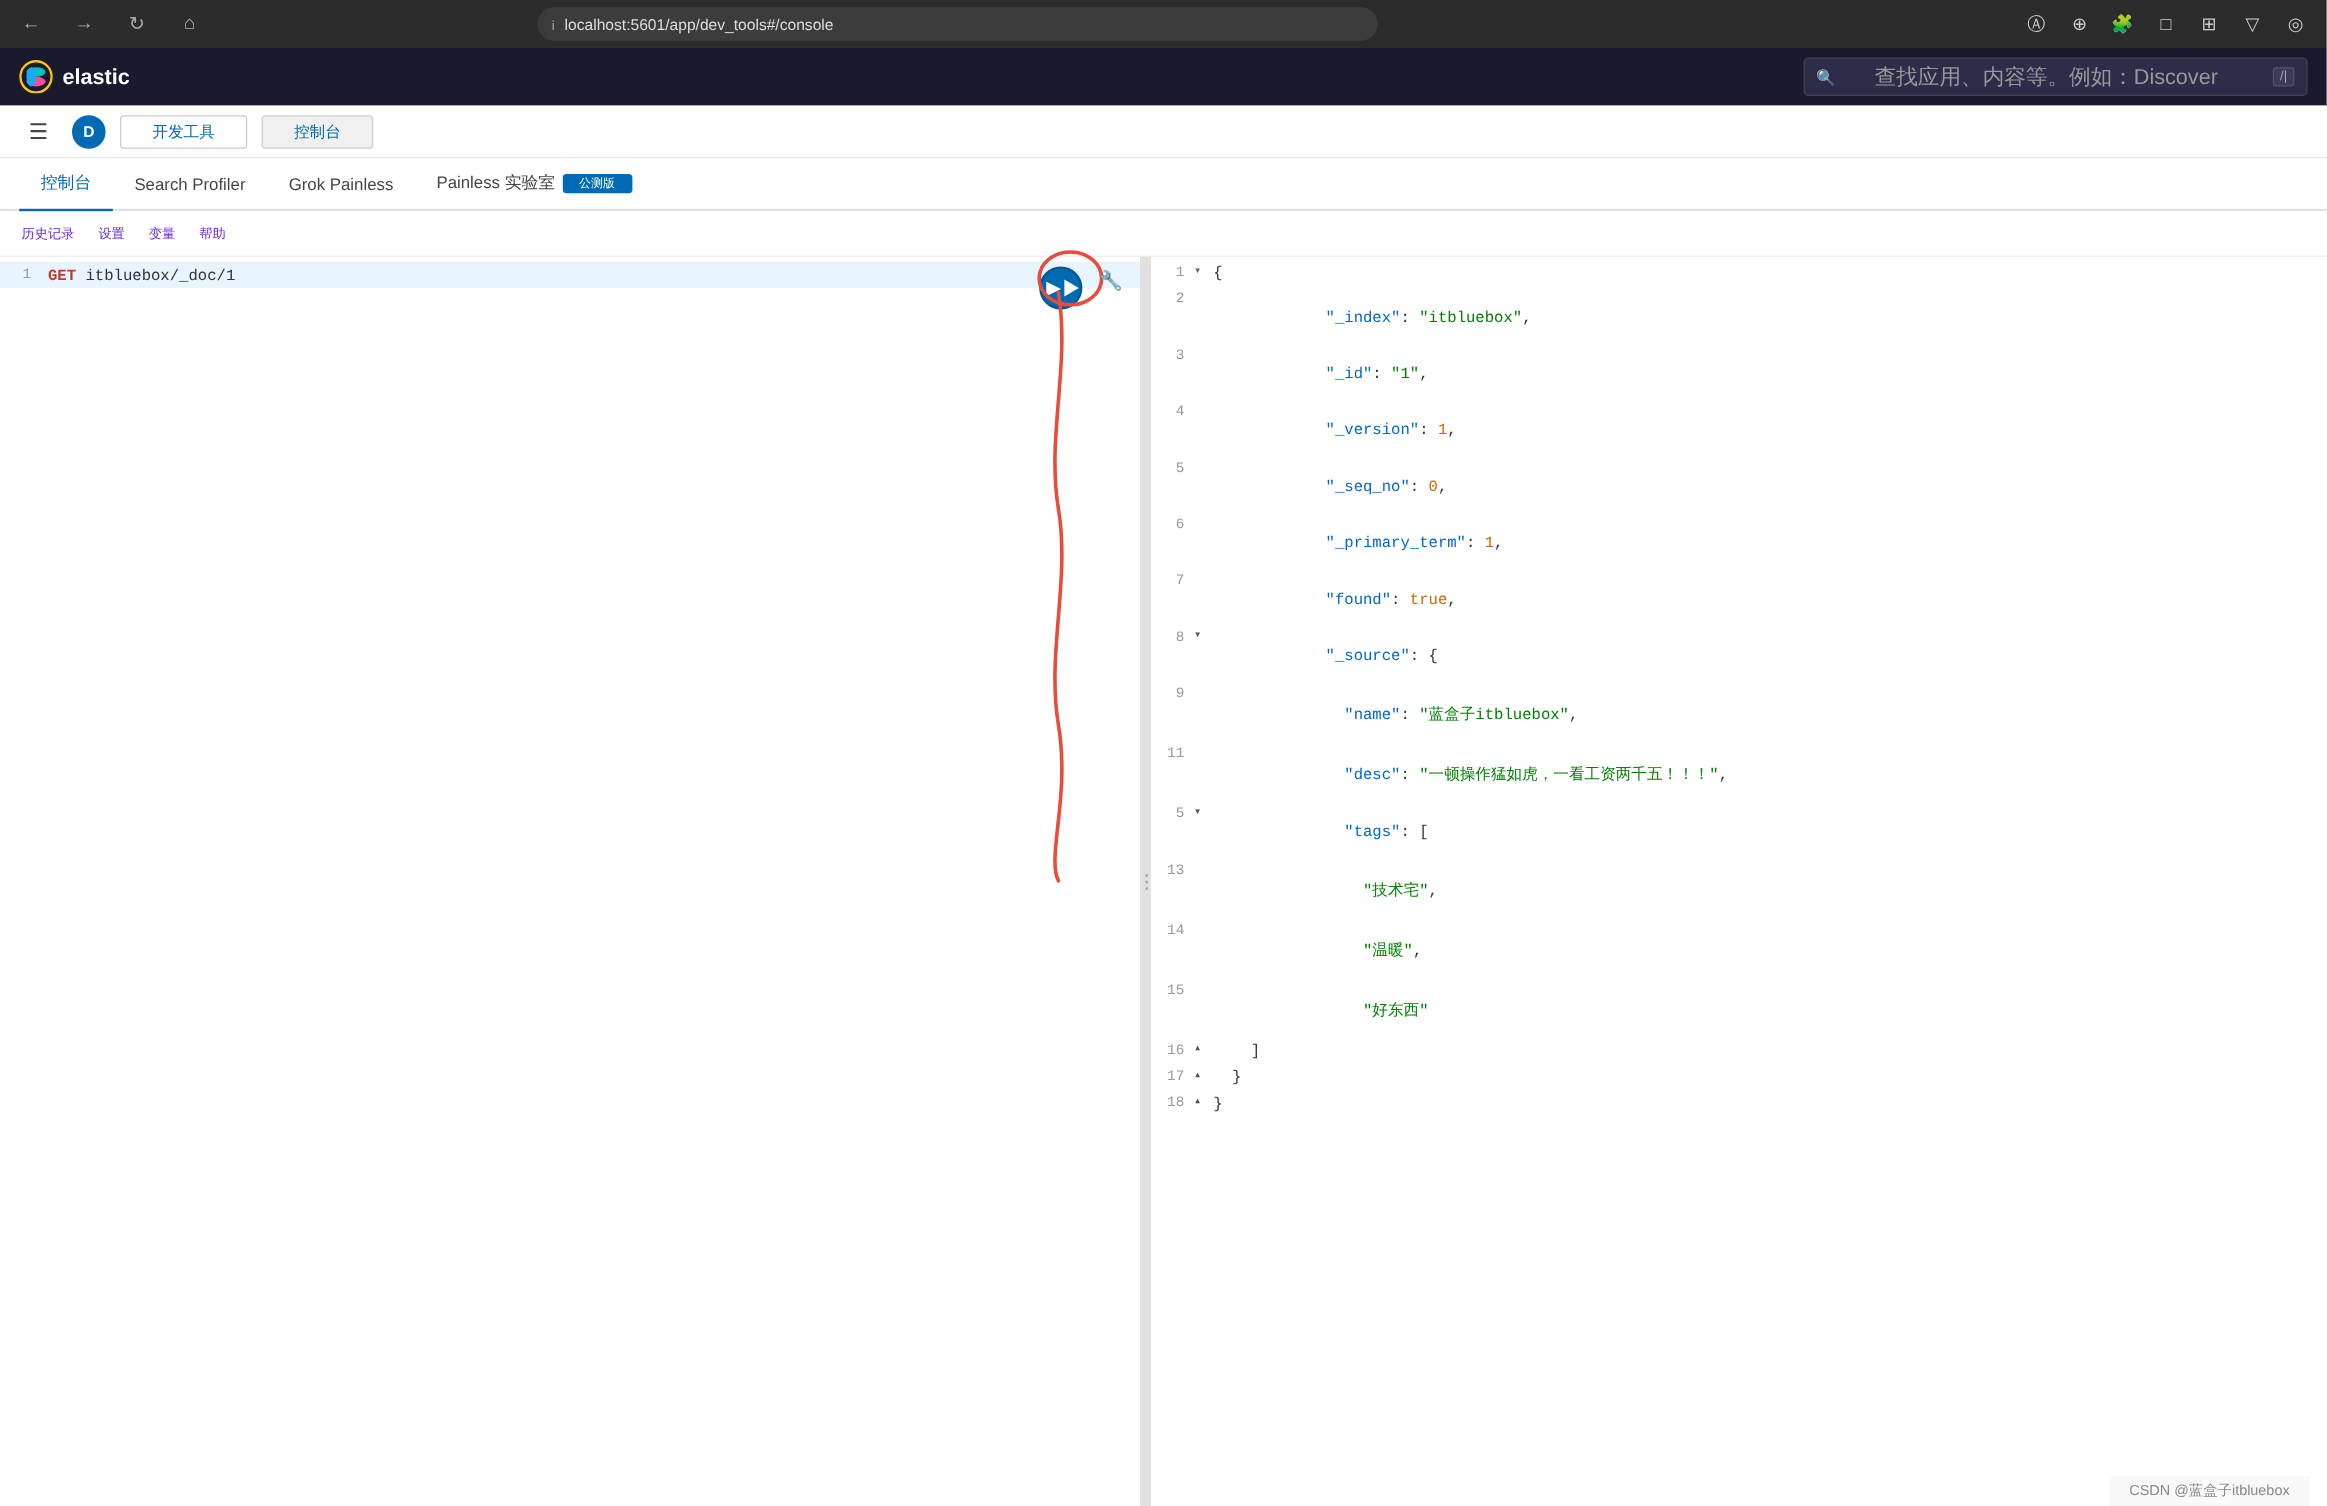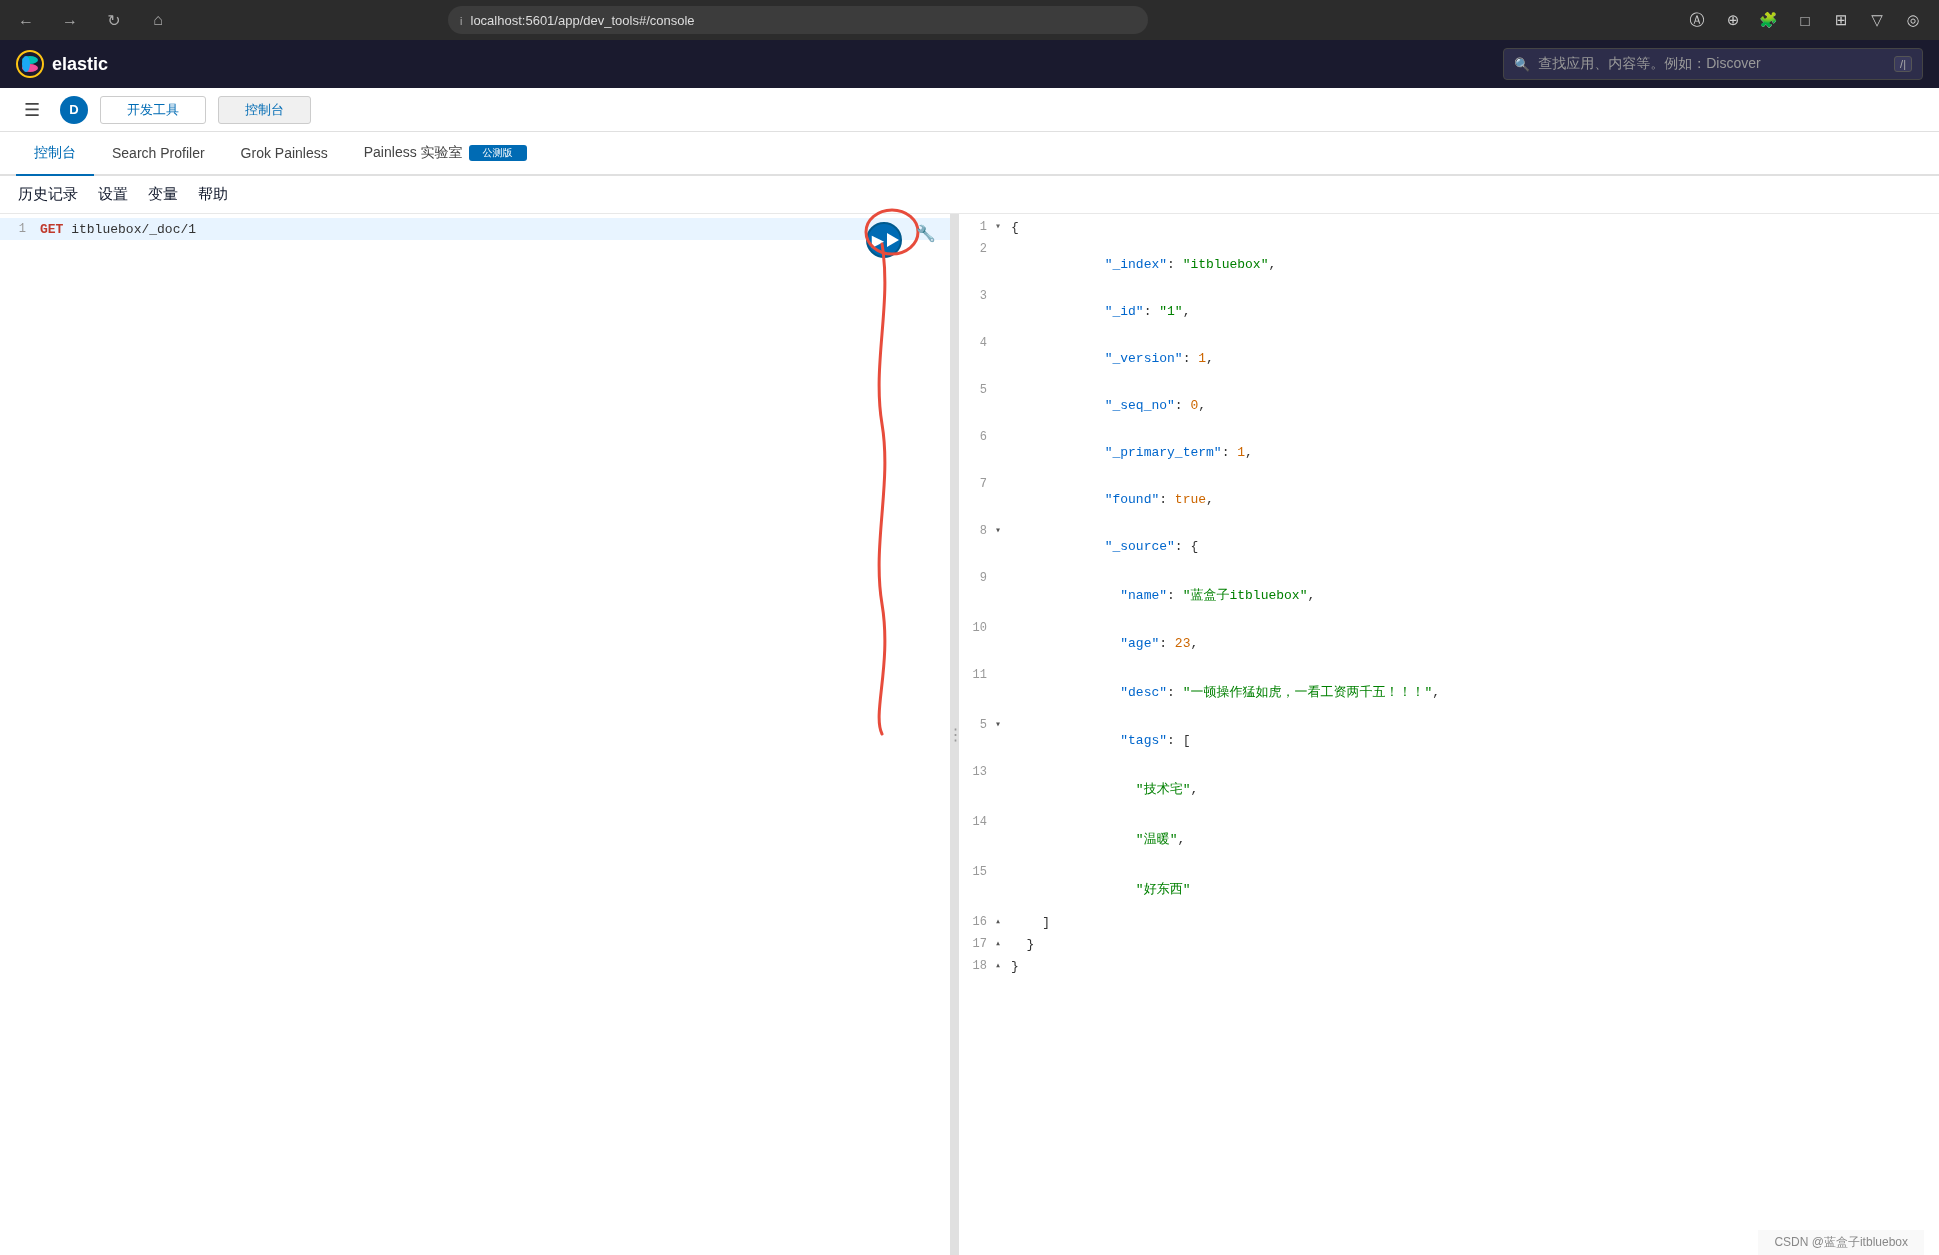--- a/index.html
+++ b/index.html
@@ -168,21 +168,21 @@
       background: white;
       height: 38px;
       display: flex;
       align-items: center;
       padding: 0 16px;
       gap: 16px;
       border-bottom: 1px solid #e8e8e8;
     }
     .toolbar-btn {
       background: none; border: none; cursor: pointer;
-      font-size: 15px; color: #0f172a;
+      font-size: 11px; color: #6d28d9;
       padding: 4px 2px;
     }
 
     
     .main-content {
       display: flex;
       height: calc(1255px - 40px - 48px - 44px - 44px - 38px);
       background: #f5f5f5;
     }
 
@@ -342,21 +342,21 @@
     <svg class="elastic-logo-icon" viewBox="0 0 28 28">
       <circle cx="14" cy="14" r="13" fill="none" stroke="#FEC514" stroke-width="2"></circle>
       <ellipse cx="14" cy="10" rx="8" ry="4" fill="#00BFB3"></ellipse>
       <ellipse cx="14" cy="18" rx="8" ry="4" fill="#F04E98"></ellipse>
       <ellipse cx="10" cy="14" rx="4" ry="8" fill="#1BA9F5"></ellipse>
     </svg>
     <span style="color:white; font-size:18px; font-weight:600;text-align:center;">elastic</span>
   </div>
   <div class="kibana-search-bar">
     <span class="search-icon">🔍</span>
-    <span style="color:#999; font-size:14px;">查找应用、内容等。例如：Discover</span>
+    <span style="color:#999; font-size:18px;margin-left:24px;">查找应用、内容等。例如：Discover</span>
     <span class="kibana-search-slash">/|</span>
   </div>
 </div>
 
 <div class="app-bar">
   <button class="hamburger-btn">☰</button>
   <div class="app-avatar">D</div>
   <button class="breadcrumb-item">开发工具</button>
   <button class="breadcrumb-item active">控制台</button>
 </div>
@@ -484,27 +484,20 @@
       </div>
 
       <div class="response-line">
         <span class="response-line-number">9</span>
         <span class="response-line-fold"></span>
         <span class="response-line-content">
           <span class="json-punct">    </span><span class="json-key">"name"</span><span class="json-punct">: </span><span class="json-string">"蓝盒子itbluebox"</span><span class="json-punct">,</span>
         </span>
       </div>
 
-      <div class="response-line">
-        <span class="response-line-number">10</span>
-        <span class="response-line-fold"></span>
-        <span class="response-line-content">
-          <span class="json-punct">    </span><span class="json-key">"age"</span><span class="json-punct">: </span><span class="json-number">23</span><span class="json-punct">,</span>
-        </span>
-      </div>
 
       <div class="response-line">
         <span class="response-line-number">11</span>
         <span class="response-line-fold"></span>
         <span class="response-line-content">
           <span class="json-punct">    </span><span class="json-key">"desc"</span><span class="json-punct">: </span><span class="json-string">"一顿操作猛如虎，一看工资两千五！！！"</span><span class="json-punct">,</span>
         </span>
       </div>
 
       <div class="response-line">

